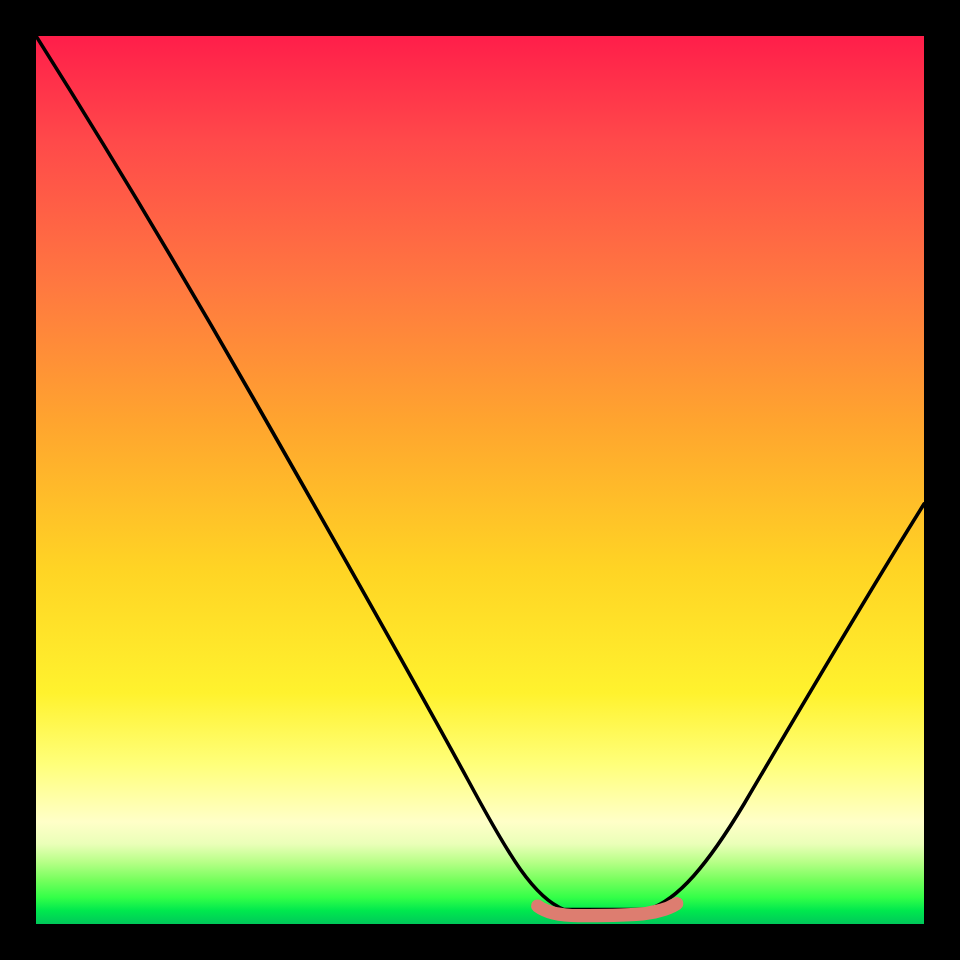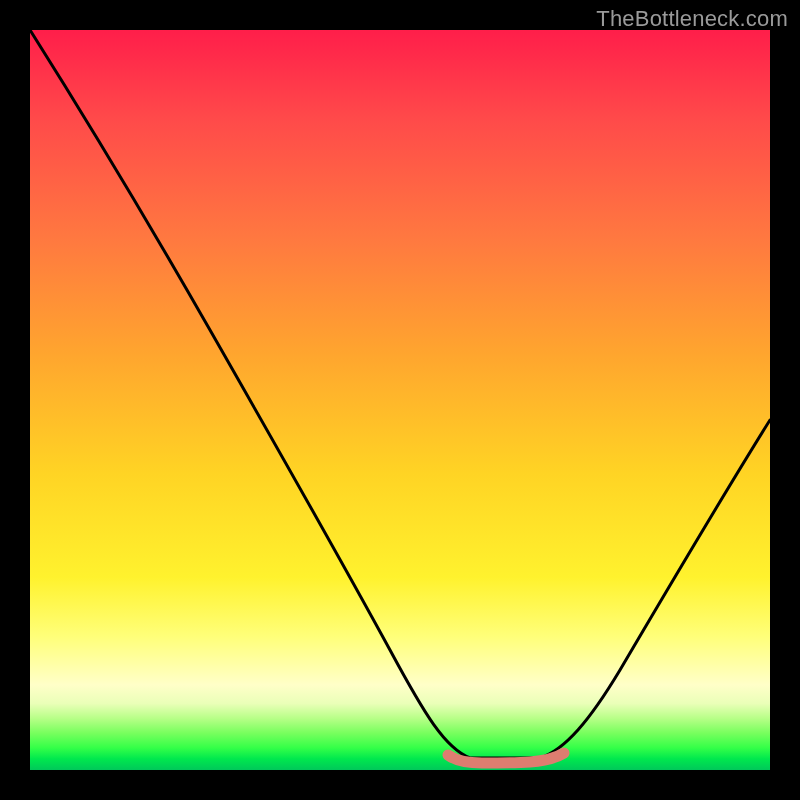--- a/index.html
+++ b/index.html
@@ -77,15 +77,14 @@
                C 535 720, 560 690, 590 640
                C 640 555, 690 470, 740 390" fill="none" stroke="#000" stroke-width="3" stroke-linecap="round"></path>
 
       <path d="M 418 725
                C 426 731, 438 733, 452 733
                C 468 733, 486 733, 500 732
                C 514 731, 526 728, 534 723" fill="none" stroke="#dd7d70" stroke-width="11" stroke-linecap="round"></path>
     </svg>
   </div>
 
-  <div class="watermark">TheBottleneck.com</div>
 
 </div>
 
 </body></html>

